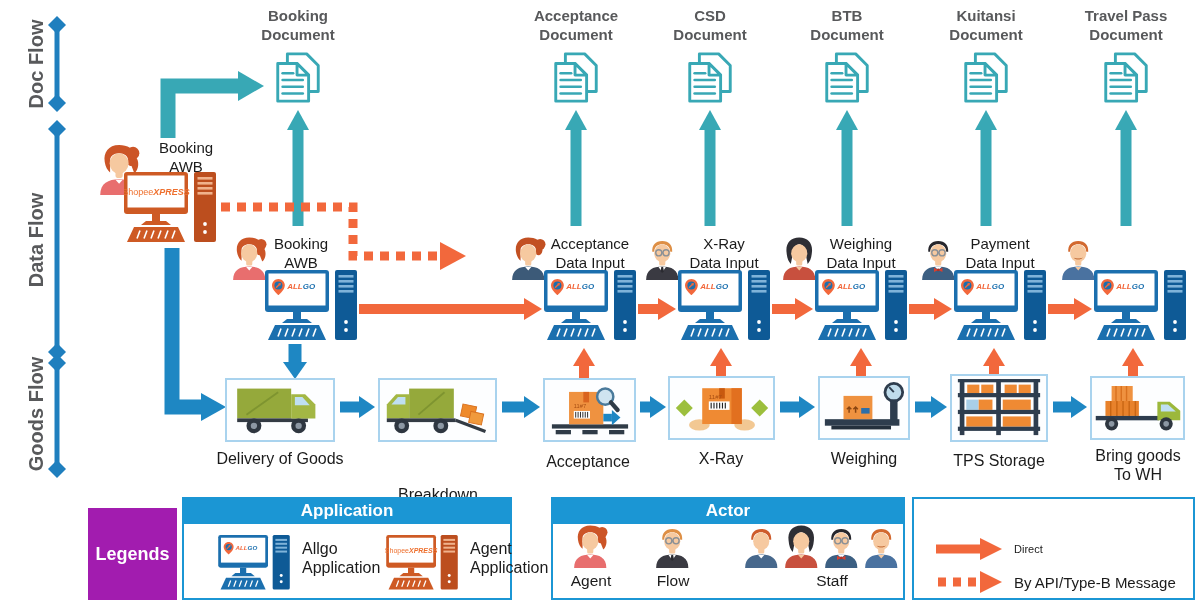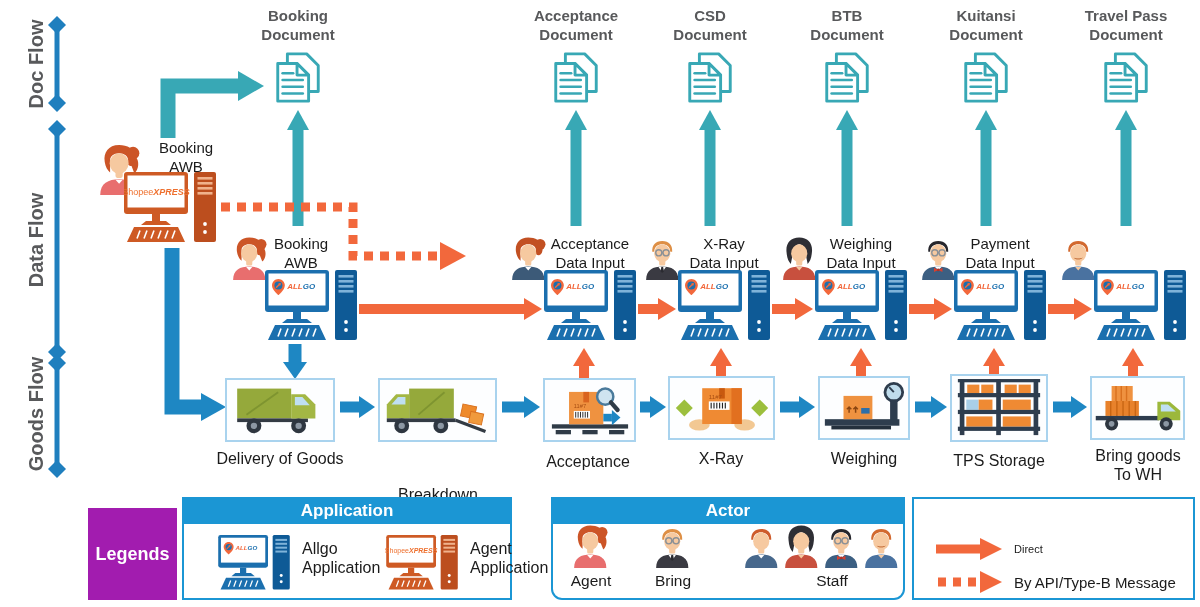--- a/index.html
+++ b/index.html
@@ -502,30 +502,30 @@
       </svg>
   <div class="abs legend-item-label ml" style="left:118px;top:40px;width:130px;">Allgo
 Application</div>
   <svg class="abs" style="left:200px;top:36px" width="76" height="56">
         <use href="#pc-shopee"></use>
       </svg>
   <div class="abs legend-item-label ml" style="left:286px;top:40px;width:130px;">Agent
 Application</div>
 </div>
 
-<div class="abs panel" style="left:551px;top:497px;width:354px;height:103px;border-radius:11px;">
+<div class="abs panel" style="left:551px;top:497px;width:354px;height:103px;">
   <div class="panel-header">Actor</div>
   <svg class="abs" style="left:15px;top:21px" width="46" height="50">
         <use href="#av-agent"></use>
       </svg>
   <div class="abs legend-actor-label" style="left:8px;top:73px;width:60px;">Agent</div>
   <svg class="abs" style="left:97px;top:21px" width="46" height="50">
         <use href="#av-acsec"></use>
       </svg>
-  <div class="abs legend-actor-label" style="left:90px;top:73px;width:60px;">Bring</div>
+  <div class="abs legend-actor-label" style="left:90px;top:73px;width:60px;">Flow</div>
   <svg class="abs" style="left:186px;top:21px" width="46" height="50">
         <use href="#av-staff-blue"></use>
       </svg>
   <svg class="abs" style="left:226px;top:21px" width="46" height="50">
         <use href="#av-staff-blackhair"></use>
       </svg>
   <svg class="abs" style="left:266px;top:21px" width="46" height="50">
         <use href="#av-bowtie"></use>
       </svg>
   <svg class="abs" style="left:306px;top:21px" width="46" height="50">

